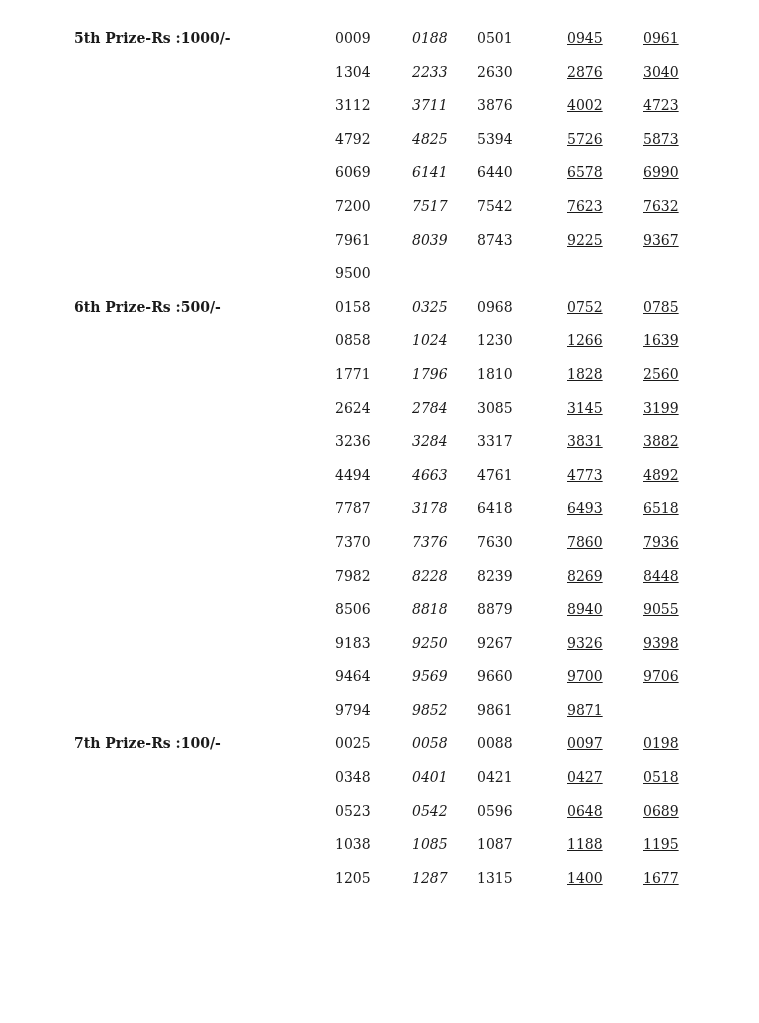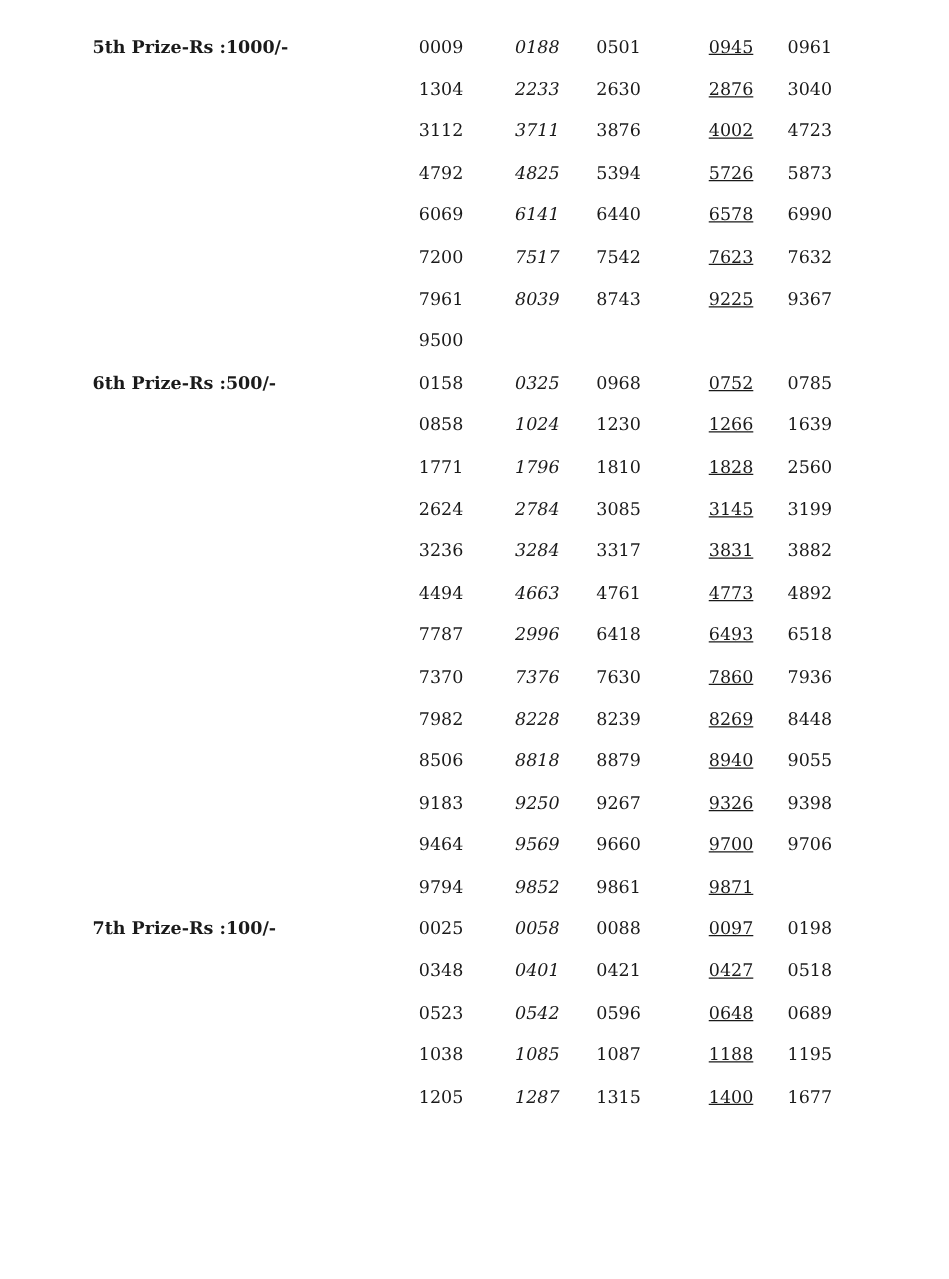--- a/index.html
+++ b/index.html
@@ -36,21 +36,21 @@
     .num {
       position: absolute;
       top: 8px;
       font-size: 14px;
       white-space: nowrap;
     }
     .c0 { left: 335px; }
     .c1 { left: 412px; font-style: italic; }
     .c2 { left: 477px; }
     .c3 { left: 567px; text-decoration: underline; }
-    .c4 { left: 630px; }
+    .c4 { left: 643px; text-decoration: underline; }
   </style>
 </head>
 <body>
 
 <div id="page">
     <div class="row">
       <span class="prize-label">5th Prize-Rs :1000/-</span>
       <span class="num c0">0009</span>
       <span class="num c1">0188</span>
       <span class="num c2">0501</span>
@@ -140,21 +140,21 @@
     </div>
     <div class="row">
       <span class="num c0">4494</span>
       <span class="num c1">4663</span>
       <span class="num c2">4761</span>
       <span class="num c3">4773</span>
       <span class="num c4">4892</span>
     </div>
     <div class="row">
       <span class="num c0">7787</span>
-      <span class="num c1">2996</span>
+      <span class="num c1">3178</span>
       <span class="num c2">6418</span>
       <span class="num c3">6493</span>
       <span class="num c4">6518</span>
     </div>
     <div class="row">
       <span class="num c0">7370</span>
       <span class="num c1">7376</span>
       <span class="num c2">7630</span>
       <span class="num c3">7860</span>
       <span class="num c4">7936</span>

